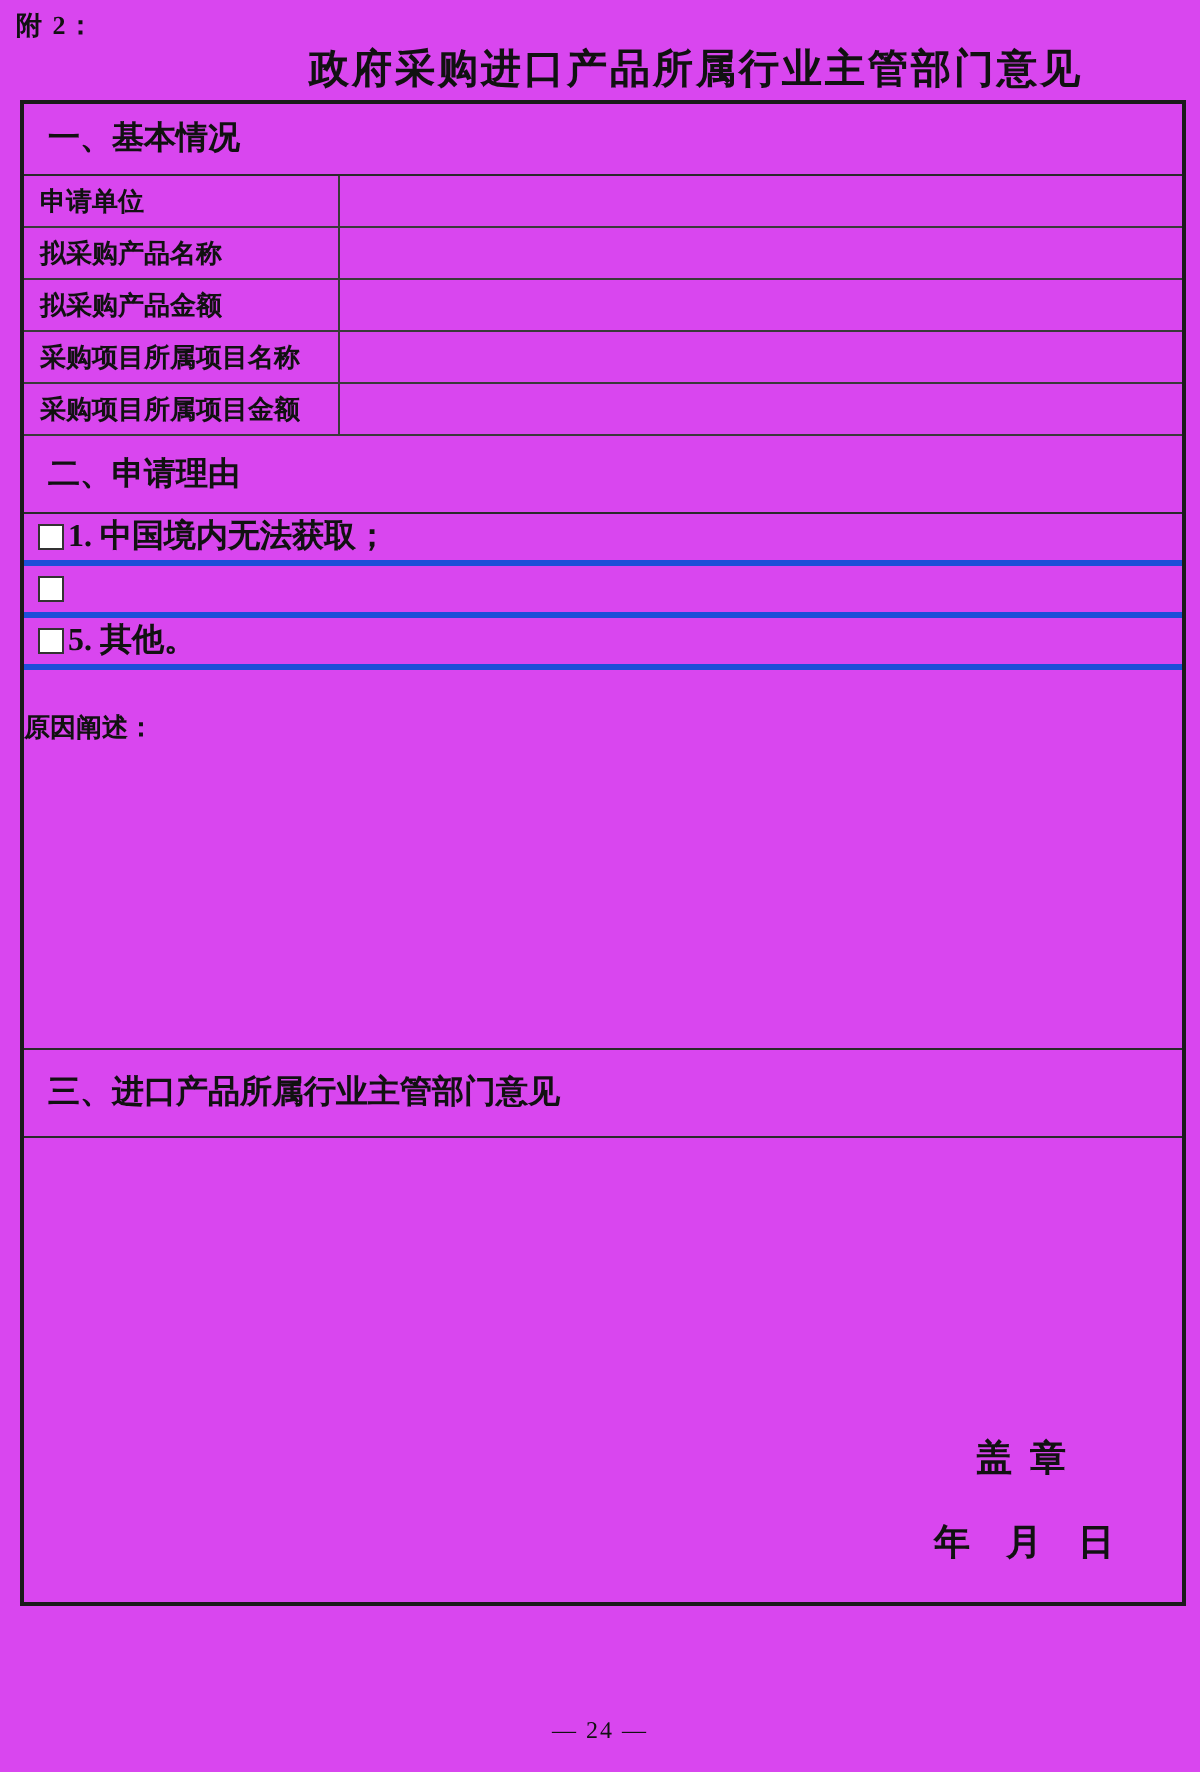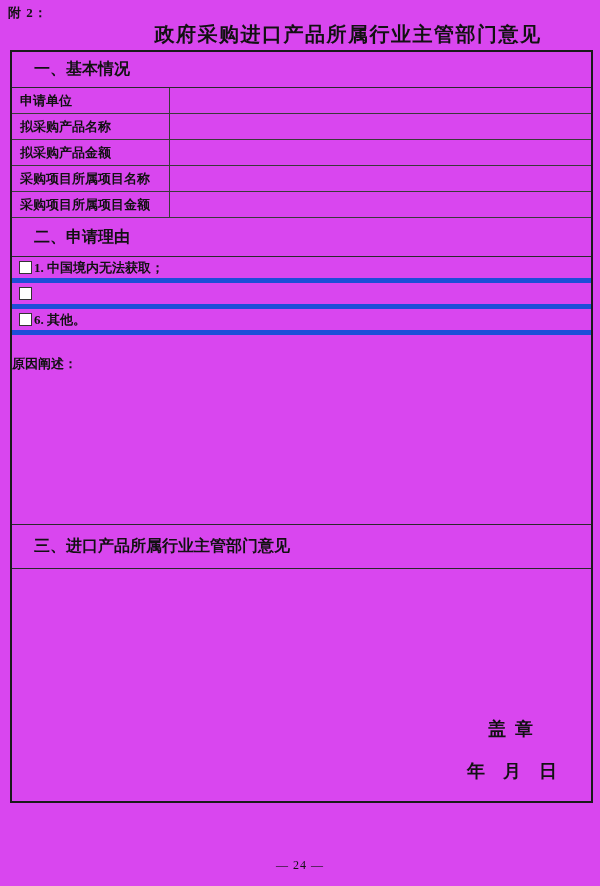--- a/index.html
+++ b/index.html
@@ -39,21 +39,21 @@
     border: 2px solid #1a1a1a;
     display: flex;
     flex-direction: column;
   }
   .sec-header {
     box-sizing: border-box;
     border-bottom: 1px solid #2a2a2a;
     font-family: "Liberation Sans", sans-serif;
     font-weight: bold;
     font-size: 16px;
-    padding-left: 22px;
+    padding-left: 12px;
     display: flex;
     align-items: center;
     text-align: right;
   }
   .sec1-header { height: 36px; }
   .sec2-header { height: 39px; }
   .sec3-header { height: 45px; border-top: 1px solid #2a2a2a; margin-top: -1px; }
   .grid-row {
     box-sizing: border-box;
     height: 26px;
@@ -68,25 +68,25 @@
     border-right: 1px solid #3a3a3a;
     padding-left: 8px;
     font-size: 13px;
     font-weight: 600;
     white-space: nowrap;
   }
   .cell-value { flex: 1; padding-left: 8px; font-size: 13px; }
   .opt-row {
     box-sizing: border-box;
     height: 26px;
-    border-bottom: 5px solid #1d4ed8;
+    border-bottom: 3px solid #1d4ed8;
     display: flex;
     align-items: center;
     padding-left: 7px;
-    font-size: 13px;
+    font-size: 16px;
     font-weight: 600;
   }
   .checkbox {
     display: inline-block;
     width: 11px; height: 11px;
     border: 1px solid #333;
     background: #fff;
     margin-right: 2px;
     flex: 0 0 auto;
   }
@@ -162,21 +162,21 @@
 
     <div class="opt-row">
       <span class="checkbox"></span>
       <span>1. 中国境内无法获取；</span>
     </div>
     <div class="opt-row">
       <span class="checkbox"></span>
     </div>
     <div class="opt-row">
       <span class="checkbox"></span>
-      <span>6. 其他。</span>
+      <span>5. 其他。</span>
     </div>
 
     <div class="reason-cell">
       <span>原因阐述：</span>
       <span></span>
     </div>
 
     <div class="sec-header sec3-header">三、进口产品所属行业主管部门意见</div>
 
     <div class="opinion-cell">

